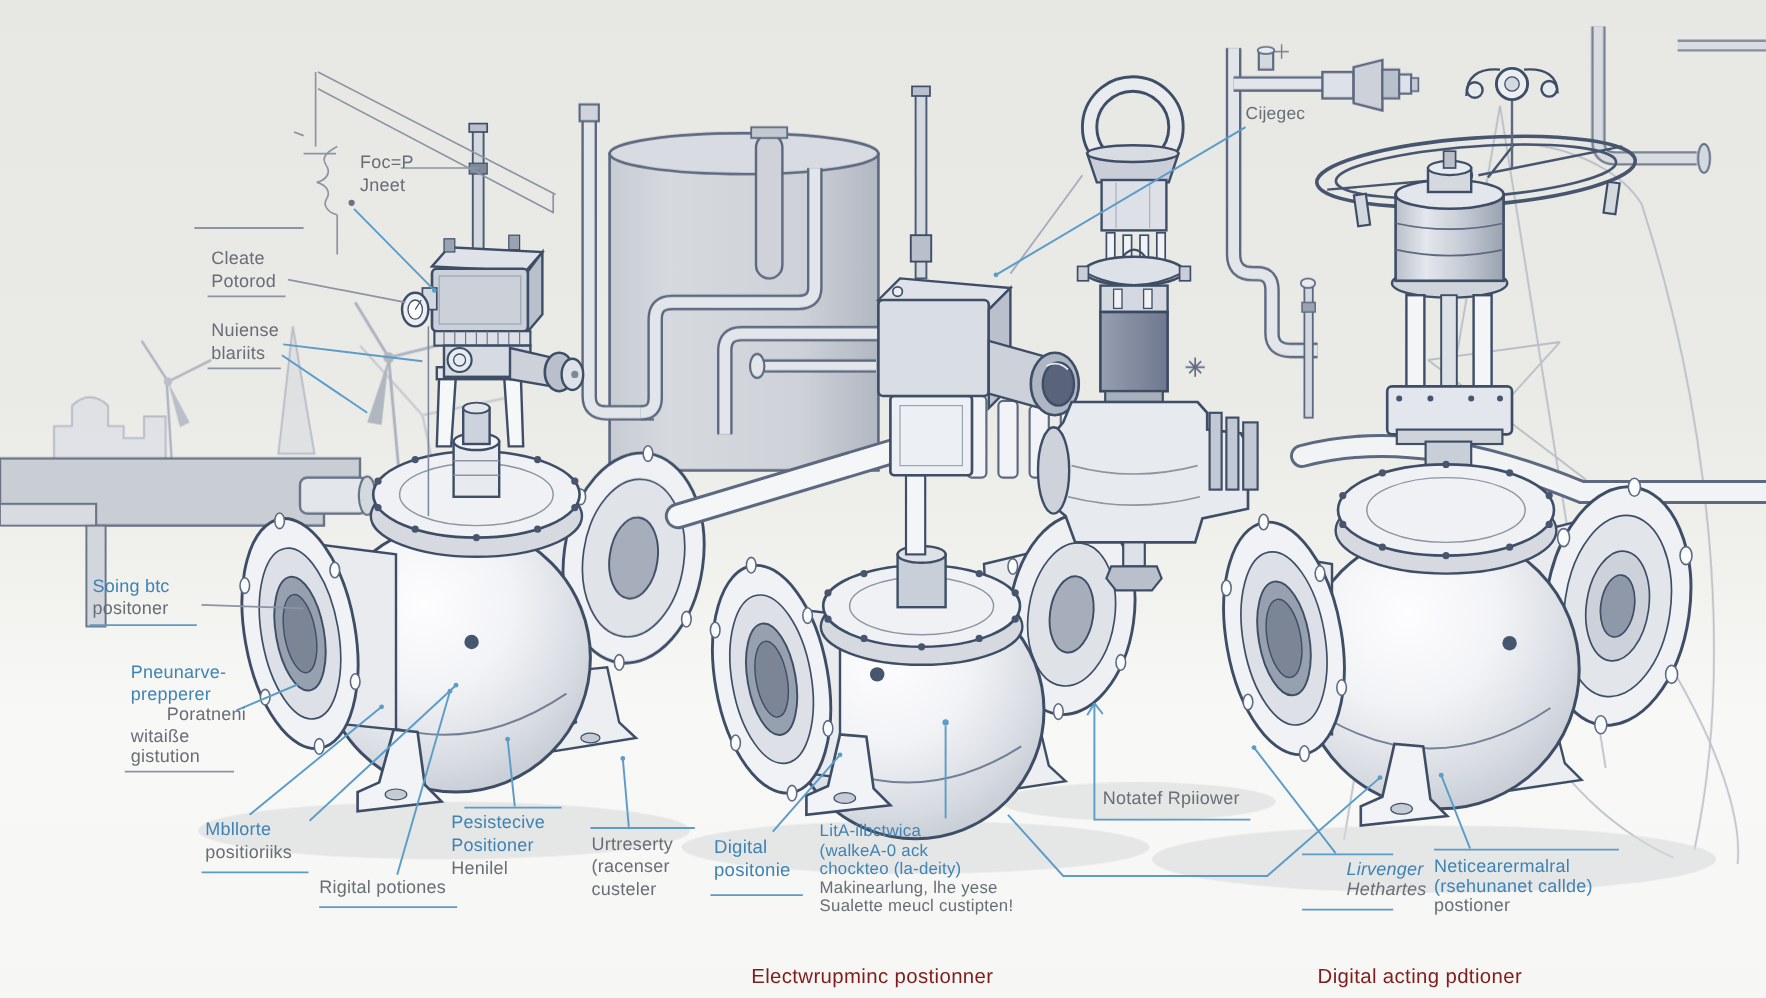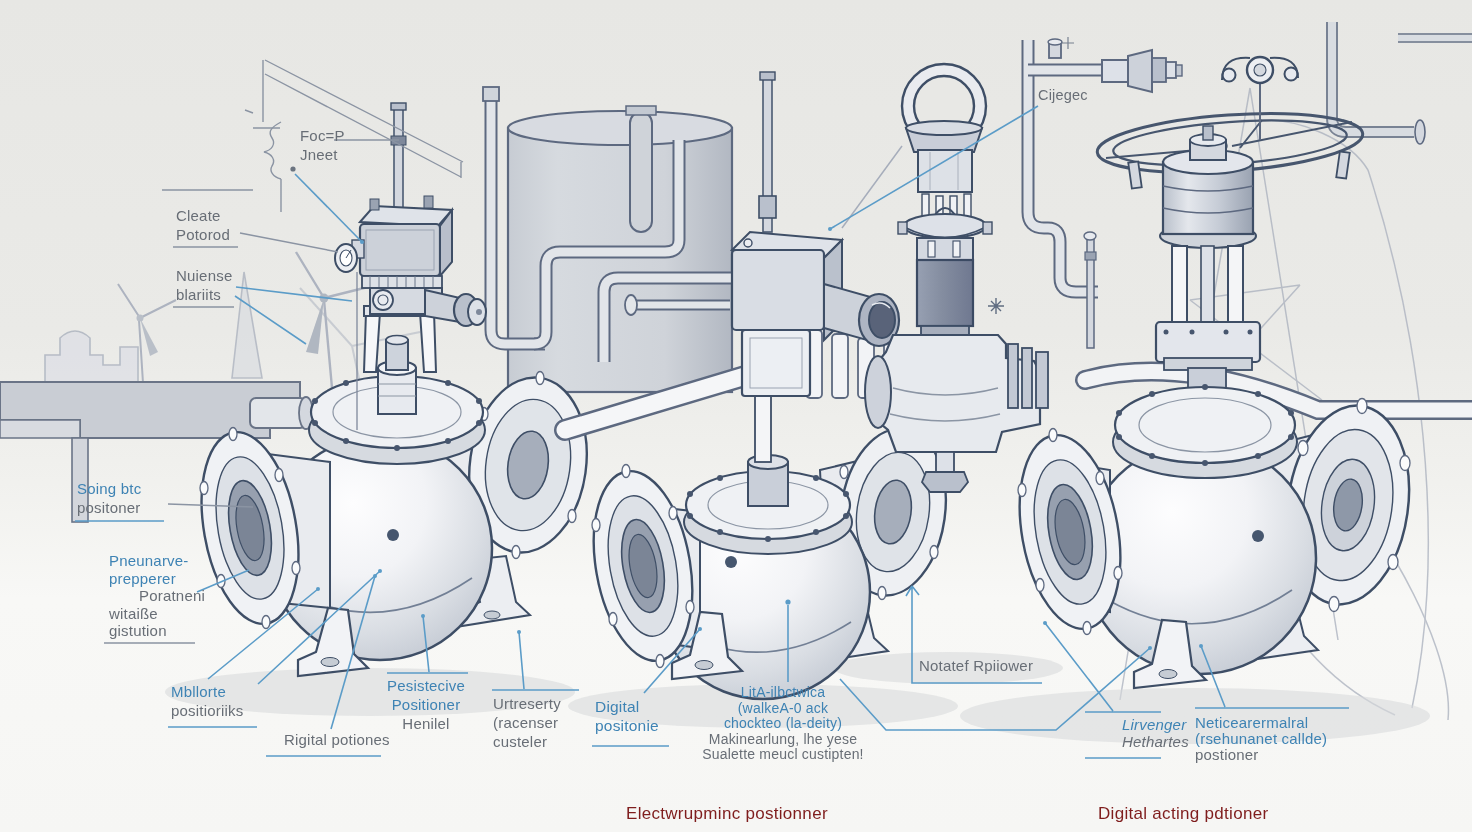--- a/index.html
+++ b/index.html
@@ -6,21 +6,21 @@
   body{
     width:1472px;height:832px;overflow:hidden;
     font-family:"Liberation Sans",sans-serif;
     background:linear-gradient(180deg,#e7e7e4 0%,#eaeae7 40%,#f1f1ee 58%,#f8f8f6 72%,#f6f6f4 100%);
   }
   #stage{position:relative;width:1472px;height:832px;}
   #art{position:absolute;left:0;top:0;}
   .lbl{position:absolute;font-size:15px;line-height:19px;color:#686e76;letter-spacing:.2px;white-space:nowrap;}
   .lbl span{display:block;}
   .b{color:#3e83b4;}
-  .ctr{text-align:center;}
+  .ctr{}
   .sm{font-size:14px;line-height:15.5px;}
   .xs{font-size:13.5px;line-height:15.5px;}
   .cap{position:absolute;font-size:17px;color:#7f1d1d;letter-spacing:.3px;white-space:nowrap;}
 </style>
 </head>
 <body>
 
 <div id="stage">
 
 <svg id="art" width="1472" height="832" viewBox="0 0 1472 832">
@@ -533,21 +533,21 @@
   <span class="b">Pneunarve-</span>
   <span class="b">prepperer</span>
   <span style="padding-left:4px;margin-left:26px;">Poratneni</span>
   <span>witaiße</span>
   <span>gistution</span>
 </div>
 <div class="lbl" style="left:171px;top:682px;">
   <span class="b">Mbllorte</span>
   <span>positioriiks</span>
 </div>
-<div class="lbl" style="left:284px;top:730px;">
+<div class="lbl" style="left:266px;top:730px;">
   <span>Rigital potiones</span>
 </div>
 <div class="lbl ctr" style="left:376px;top:676px;width:100px;">
   <span class="b">Pesistecive</span>
   <span class="b">Positioner</span>
   <span>Henilel</span>
 </div>
 <div class="lbl" style="left:493px;top:694px;">
   <span>Urtreserty</span>
   <span>(racenser</span>

